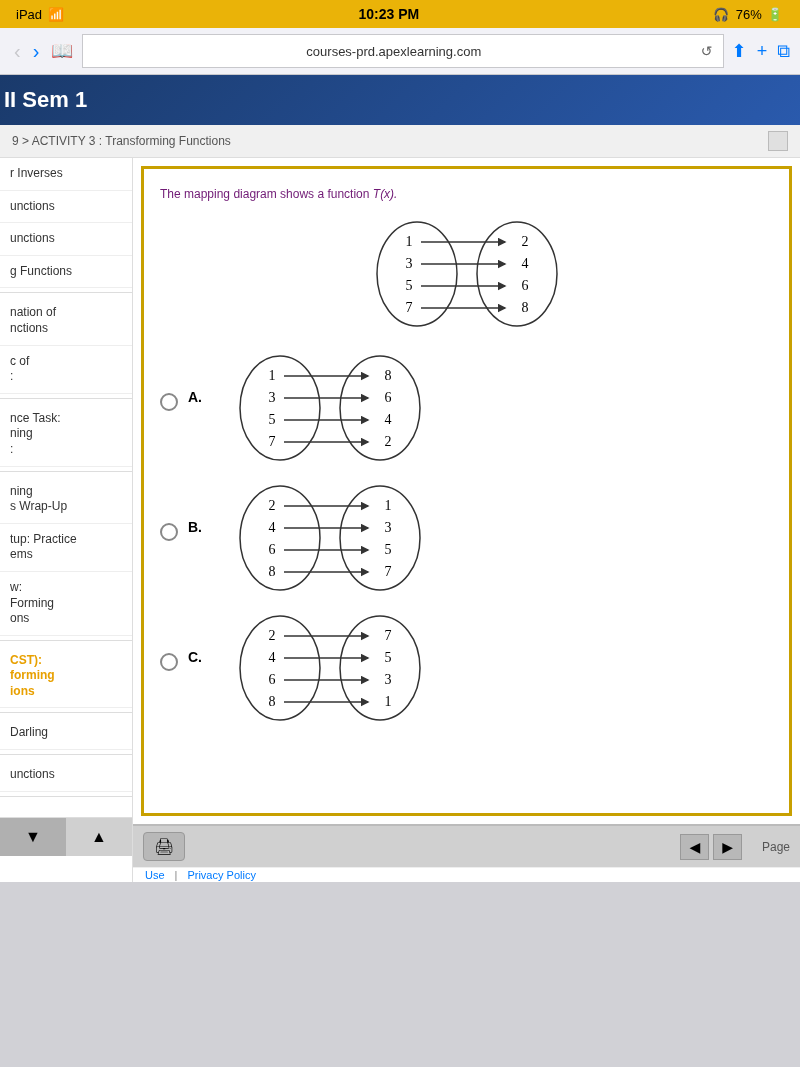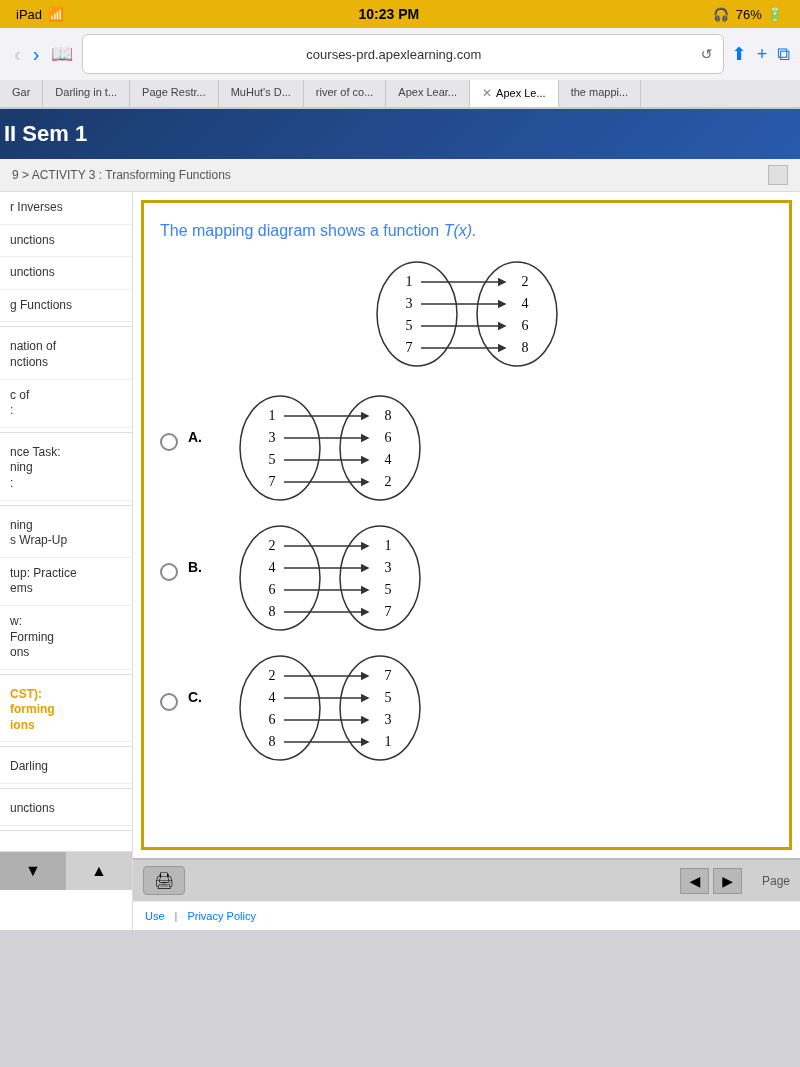--- a/index.html
+++ b/index.html
@@ -47,26 +47,26 @@
       background: none;
       border: none;
       font-size: 18px;
       color: #007aff;
       cursor: pointer;
     }
     .url-bar {
       flex: 1;
       background: white;
       border: 1px solid #c8c8cc;
-      border-radius: 6px;
+      border-radius: 0;
       display: flex;
       align-items: center;
       padding: 4px 10px;
       gap: 6px;
-      height: 40px;
+      height: 34px;
     }
     .url-text { font-size: 13px; color: #333; flex: 1; text-align: center; }
     .reload-btn { background: none; border: none; color: #666; font-size: 14px; cursor: pointer; }
     .toolbar-actions { display: flex; gap: 10px; align-items: center; }
     .toolbar-btn { background: none; border: none; color: #007aff; font-size: 18px; cursor: pointer; }
 
     
     .tabs-bar {
       display: flex;
       background: #e5e5ea;
@@ -177,22 +177,22 @@
     }
 
     .content-inner {
       border: 3px solid #c8a000;
       margin: 8px;
       padding: 16px;
       min-height: 650px;
     }
 
     .question-text {
-      font-size: 16px;
-      color: #3b82f6;
+      font-size: 12px;
+      color: #701a75;
       margin-bottom: 16px;
       line-height: 1.5;
     }
 
     
     .mapping-container {
       display: flex;
       justify-content: center;
       margin: 16px 0 24px 0;
     }
@@ -248,21 +248,21 @@
       background: #b8b8b8;
       border: 1px solid #999;
       padding: 4px 8px;
       cursor: pointer;
       font-size: 14px;
     }
     .page-label { font-size: 12px; color: #555; margin-left: 16px; }
 
     .footer-links {
       background: white;
-      padding: 8px 12px;
+      padding: 1px 12px;
       font-size: 11px;
       color: #888;
       border-top: 1px solid #eee;
       display: flex;
       gap: 10px;
     }
     .footer-link { color: #007aff; cursor: pointer; }
   </style>
 </head>
 <body>
@@ -291,33 +291,20 @@
       <span class="url-text">courses-prd.apexlearning.com</span>
       <button class="reload-btn">↺</button>
     </div>
     <div class="toolbar-actions">
       <button class="toolbar-btn">⬆</button>
       <button class="toolbar-btn">+</button>
       <button class="toolbar-btn">⧉</button>
     </div>
   </div>
 
-  <div class="tabs-bar">
-    <div class="tab">Gar</div>
-    <div class="tab">Darling in t...</div>
-    <div class="tab">Page Restr...</div>
-    <div class="tab">MuHut's D...</div>
-    <div class="tab">river of co...</div>
-    <div class="tab">Apex Lear...</div>
-    <div class="tab active has-close">
-      <span class="tab-close">✕</span>
-      <span>Apex Le...</span>
-    </div>
-    <div class="tab">the mappi...</div>
-  </div>
 </div>
 
 <div class="page-wrapper">
 
   <div class="page-header">
     <span>II Sem 1</span>
   </div>
 
   <div class="breadcrumb-bar">
     <span>9 &gt; ACTIVITY 3 : Transforming Functions</span>

